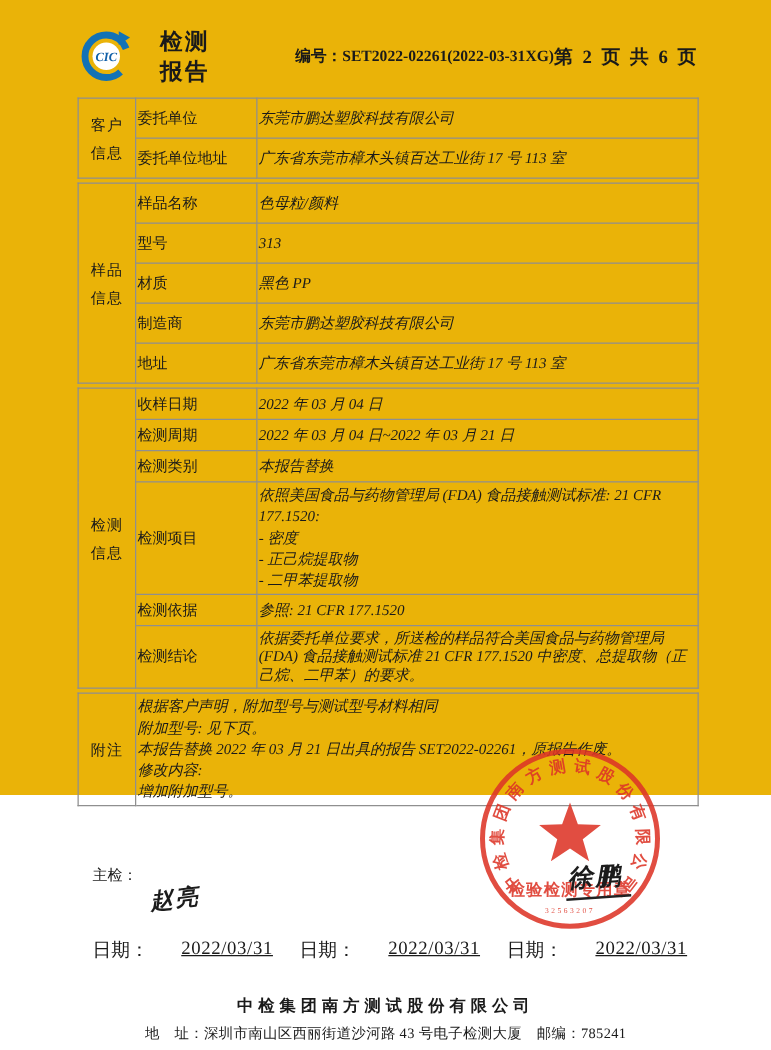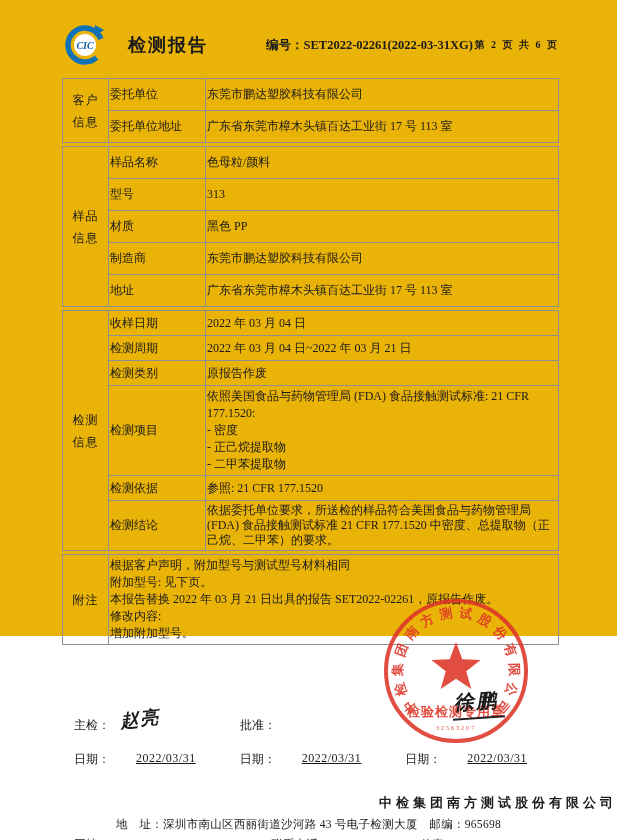--- a/index.html
+++ b/index.html
@@ -6,67 +6,67 @@
   body{width:617px;height:840px;overflow:hidden;
        font-family:"Liberation Serif","DejaVu Serif",serif;color:#1a1a1a;}
   .page{position:relative;width:617px;height:636px;background:#eab308;}
 
   
   .header{display:flex;align-items:center;box-sizing:border-box;
           padding:16px 58px 0 62px;height:74px;}
   .logo{flex:0 0 auto;}
   .report-title{font-size:18px;font-weight:bold;letter-spacing:2px;margin-left:20px;}
   .report-no{font-size:12.5px;font-weight:bold;margin-left:58px;white-space:nowrap;}
-  .page-info{font-size:10px;font-weight:bold;margin-left:auto;letter-spacing:2px;white-space:nowrap;}
+  .page-info{font-size:15px;font-weight:bold;margin-left:auto;letter-spacing:2px;white-space:nowrap;}
 
   
   .tables{margin:4px 58px 0 62px;}
   table.t{border-collapse:collapse;width:497px;table-layout:fixed;margin-bottom:3px;}
   table.t td{border:1px solid #8f8f8f;font-size:12px;vertical-align:middle;
              padding:2px 1px;box-sizing:border-box;}
   col.c-sec{width:46px;}
   col.c-label{width:97px;}
   td.sec{text-align:center;white-space:pre-line;line-height:22px;letter-spacing:1px;}
   td.lab{padding-left:10px;}
-  td.val{padding-left:12px;padding-right:10px;}
+  td.val{padding-left:12px;padding-right:10px;font-style:italic;}
   tr.r32 td{height:32px;}
   tr.r25 td{height:25px;margin-top:16px;}
   tr.rItems td{height:85px;}
   tr.rConc td{height:44px;}
   .pre{white-space:pre-line;}
   td.items-val{line-height:17px;}
   td.conc-val{line-height:15px;}
   td.notes-val{line-height:17px;padding-top:4px;padding-bottom:4px;}
 
   
   .sig-area{margin:46px 62px 0 62px;width:497px;}
   .sig-cols{display:flex;}
   .sig-col{width:166px;position:relative;height:44px;}
-  .sig-label{font-size:12px;position:absolute;left:12px;bottom:1px;}
+  .sig-label{font-size:12px;position:absolute;left:12px;bottom:26px;}
   .sig-hand{position:absolute;left:58px;bottom:4px;}
   .hand-name{font-style:italic;font-weight:bold;font-size:18px;color:#1c1c1c;
              display:inline-block;transform:rotate(-7deg);letter-spacing:2px;}
   .date-cols{display:flex;margin-top:16px;}
-  .date-col{width:166px;display:flex;font-size:12px;}
+  .date-col{width:166px;display:flex;font-size:15px;}
   .date-label{padding-left:12px;}
   .date-value{margin-left:26px;letter-spacing:.5px;text-decoration:underline;}
 
   
   .stamp{position:absolute;left:381px;top:596px;width:150px;height:150px;
          opacity:.88;z-index:5;pointer-events:none;}
   .stamp-arc{font-size:13px;font-weight:bold;fill:#dd3527;}
   .stamp-title{font-size:13px;font-weight:bold;fill:#dd3527;letter-spacing:1px;text-anchor:middle;}
   .stamp-serial{font-size:6px;fill:#dd3527;letter-spacing:2px;text-anchor:middle;}
   .approve-sign{position:absolute;left:452px;top:688px;z-index:6;}
   .approve-sign .hand-name{font-size:20px;transform:rotate(-4deg);
         border-bottom:2px solid #222;padding:0 6px 2px 2px;}
 
   
   .footer{margin-top:26px;text-align:center;}
-  .f-company{font-size:13px;font-weight:bold;letter-spacing:4px;text-align:right;}
+  .f-company{font-size:13px;font-weight:bold;letter-spacing:4px;}
   .f-line{font-size:11.5px;margin-top:5px;letter-spacing:.3px;}
   .f-link{color:#0000cc;text-decoration:underline;font-family:"Liberation Mono","DejaVu Sans Mono",monospace;font-size:11px;}
 </style>
 </head>
 <body>
 
 <div class="page">
 
   <div class="header">
     <svg class="logo" width="46" height="46" viewBox="0 0 46 46">
@@ -148,21 +148,21 @@
 信息</td>
         <td class="lab">收样日期</td>
         <td class="val">2022 年 03 月 04 日</td>
       </tr>
       <tr class="r25">
         <td class="lab">检测周期</td>
         <td class="val">2022 年 03 月 04 日~2022 年 03 月 21 日</td>
       </tr>
       <tr class="r25">
         <td class="lab">检测类别</td>
-        <td class="val">原报告作废</td>
+        <td class="val">本报告替换</td>
       </tr>
       <tr class="rItems">
         <td class="lab">检测项目</td>
         <td class="val items-val pre">依照美国食品与药物管理局 (FDA) 食品接触测试标准: 21 CFR
 177.1520:
 - 密度
 - 正己烷提取物
 - 二甲苯提取物</td>
       </tr>
       <tr class="r25">
@@ -192,23 +192,20 @@
       </tr>
     </tbody>
       </table>
   </div>
 
   <div class="sig-area">
     <div class="sig-cols">
       <div class="sig-col">
         <span class="sig-label">主检：</span>
         <span class="sig-hand"><span class="hand-name">赵亮</span></span>
-      </div>
-      <div class="sig-col">
-        <span class="sig-label">批准：</span>
       </div>
     </div>
     <div class="date-cols">
       <div class="date-col">
         <span class="date-label">日期：</span>
         <span class="date-value">2022/03/31</span>
       </div>
       <div class="date-col">
         <span class="date-label">日期：</span>
         <span class="date-value">2022/03/31</span>
@@ -242,20 +239,20 @@
     <text x="75" y="120" class="stamp-title">检验检测专用章</text>
     <text x="75" y="134" class="stamp-serial">32563207</text>
   </svg>
 
   <div class="approve-sign">
     <span class="hand-name">徐鹏</span>
   </div>
 
   <div class="footer">
     <div class="f-company">中检集团南方测试股份有限公司</div>
-    <div class="f-line">地　址：深圳市南山区西丽街道沙河路 43 号电子检测大厦　邮编：965698</div>
+    <div class="f-line">地　址：深圳市南山区西丽街道沙河路 43 号电子检测大厦　邮编：785241</div>
     <div class="f-line">
       <span>网址：</span><a class="f-link" href="#">Http://www.ccic-set.com</a>
       <span>联系电话：86-755-86913585  传真：86-755-26627238</span>
     </div>
   </div>
 
 </div>
 
 </body></html>

